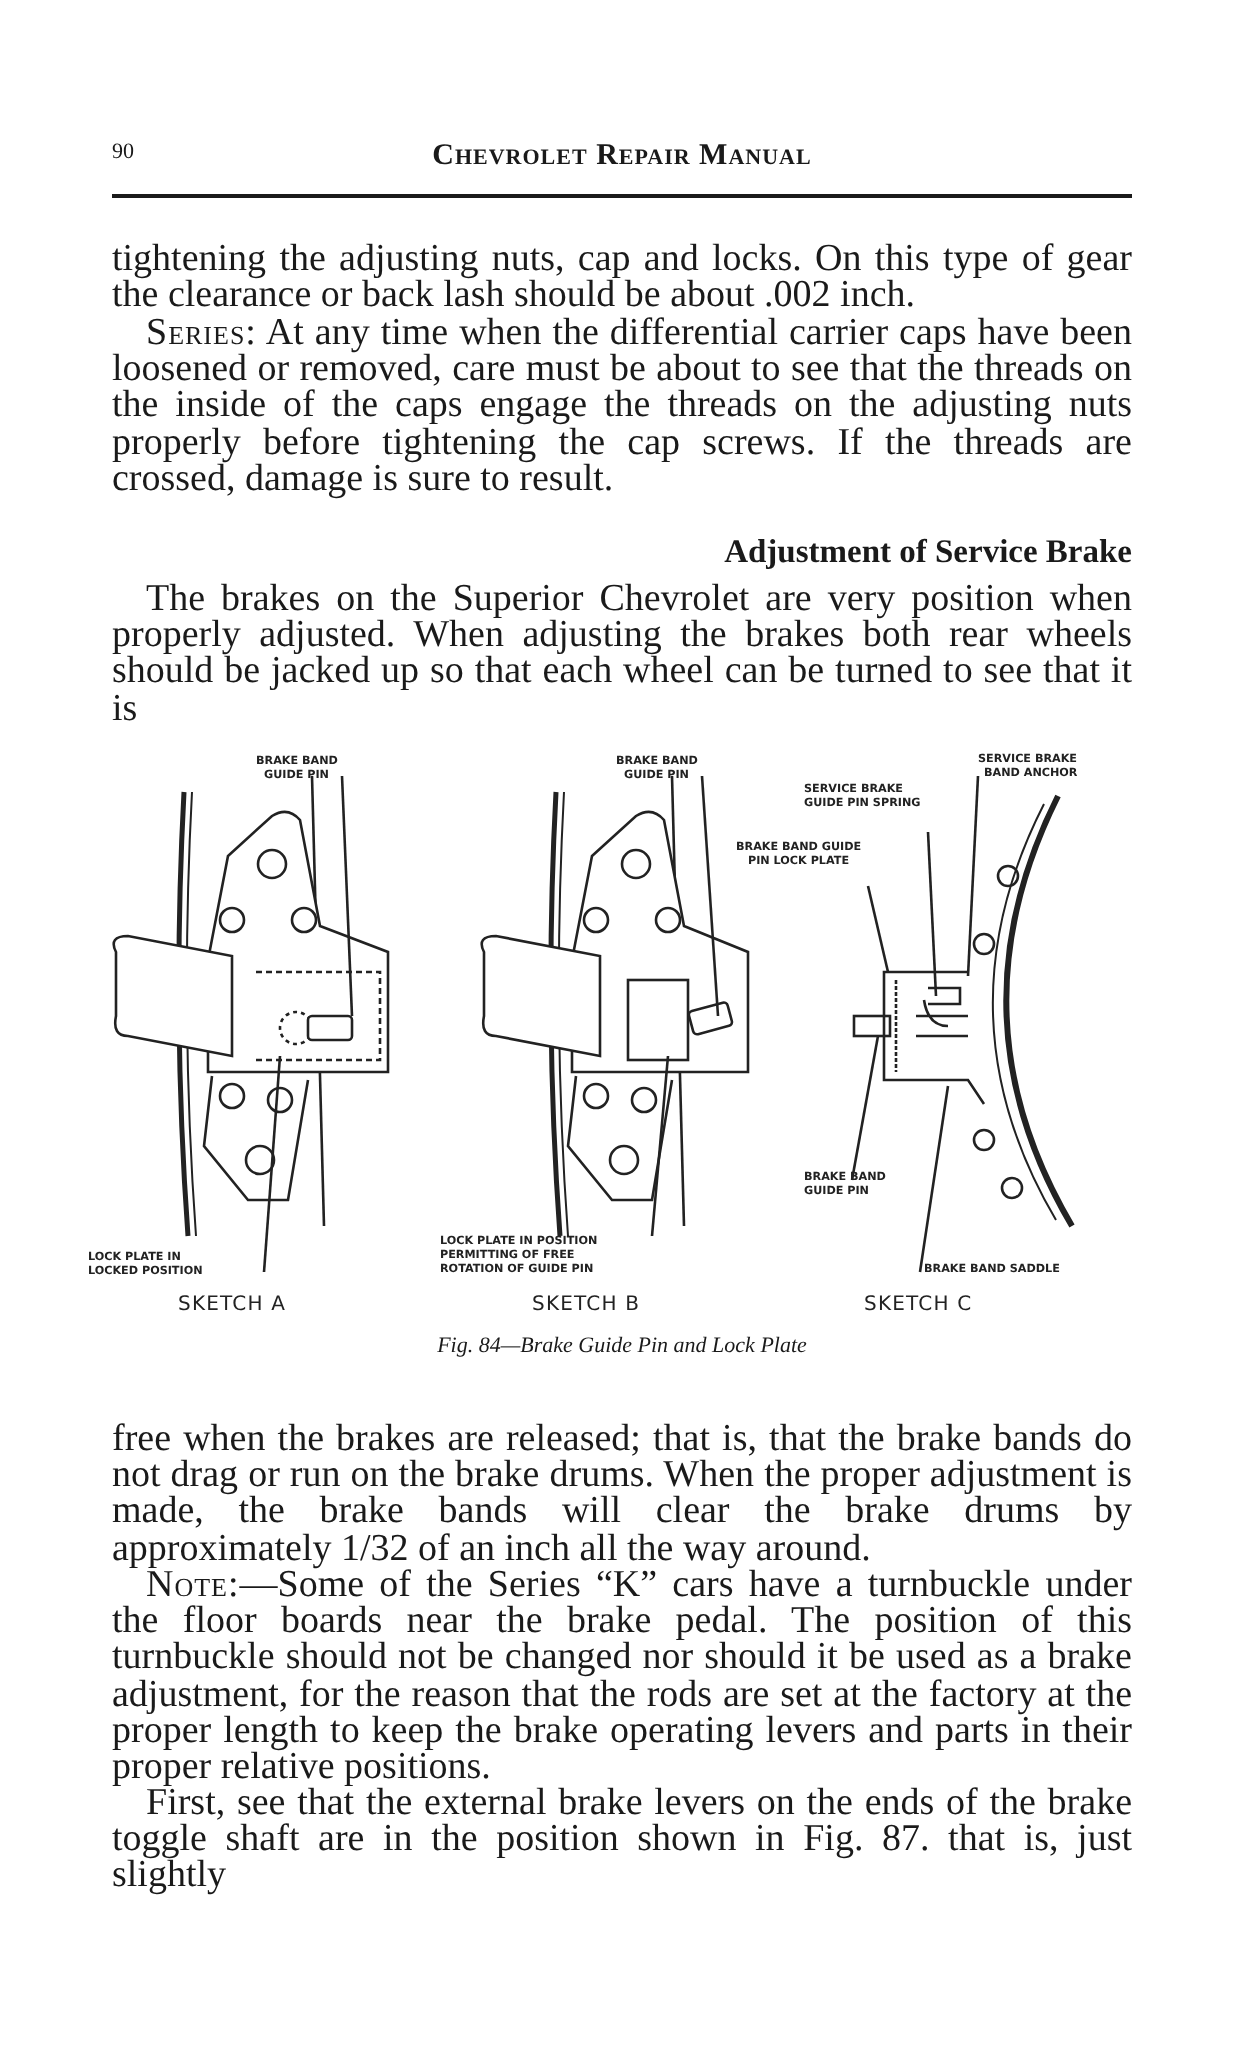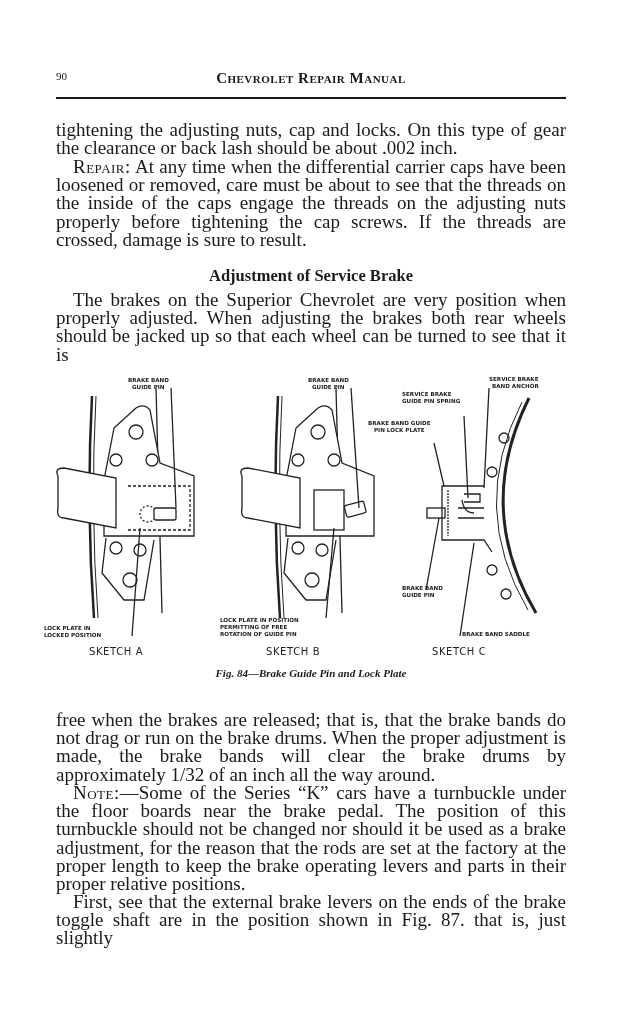--- a/index.html
+++ b/index.html
@@ -7,41 +7,41 @@
       font-family: "DejaVu Serif", "Liberation Serif", serif; color: #1a1a1a; }
     .header { position: absolute; left: 56px; top: 70px; width: 510px; height: 24px; }
     .page-num { position: absolute; left: 0; top: 0; font-size: 11px; font-family: "Liberation Serif", serif; }
     .running-title { position: absolute; left: 0; right: 0; top: 0; text-align: center;
       font-family: "Liberation Serif", serif; font-size: 15px; font-variant: small-caps; letter-spacing: 0.5px; font-weight: bold; }
     .rule { position: absolute; left: 56px; top: 97px; width: 510px; height: 2px; background: #1a1a1a; }
     .para { position: absolute; left: 56px; width: 510px; font-family: "Liberation Serif", serif;
       font-size: 19px; line-height: 18.2px; text-align: justify; margin: 0; }
     .para.indent { text-indent: 17px; }
     .sc { font-variant: small-caps; letter-spacing: 0.5px; }
-    .section-heading { position: absolute; left: 56px; width: 510px; top: 266px; text-align: center;
+    .section-heading { position: absolute; left: 56px; width: 510px; top: 266px; text-align: right;
       font-family: "Liberation Serif", serif; font-weight: bold; font-size: 16.5px; }
     .figure { position: absolute; left: 44px; top: 368px; width: 510px; height: 290px; }
     .figure svg { width: 100%; height: 100%; }
     .fig-caption { position: absolute; left: 56px; width: 510px; top: 667px; text-align: center;
-      font-family: "Liberation Serif", serif; font-style: italic; font-weight: bold; font-size: 11px; }
+      font-family: "Liberation Serif", serif; font-style: italic; font-weight: normal; font-size: 11px; }
     .lbl { font-family: "DejaVu Sans", sans-serif; font-size: 5.6px; font-weight: bold; fill: #222; }
     .sketch-lbl { font-family: "DejaVu Sans", sans-serif; font-size: 10px; fill: #222; letter-spacing: 0.6px; }
   </style>
 </head>
 <body>
 
 <div class="header">
   <span class="page-num">90</span>
   <span class="running-title">Chevrolet Repair Manual</span>
 </div>
 <div class="rule"></div>
 
 <p class="para" style="top:121px">tightening the adjusting nuts, cap and locks. On this type of gear the clearance or back lash should be about .002 inch.</p>
 
-<p class="para indent" style="top:158px"><span class="sc">Repair:</span><span> At any time when the differential carrier caps have been loosened or removed, care must be about to see that the threads on the inside of the caps engage the threads on the adjusting nuts properly before tightening the cap screws. If the threads are crossed, damage is sure to result.</span></p>
+<p class="para indent" style="top:158px"><span class="sc">Series:</span><span> At any time when the differential carrier caps have been loosened or removed, care must be about to see that the threads on the inside of the caps engage the threads on the adjusting nuts properly before tightening the cap screws. If the threads are crossed, damage is sure to result.</span></p>
 
 <div class="section-heading">Adjustment of Service Brake</div>
 
 <p class="para indent" style="top:291px">The brakes on the Superior Chevrolet are very position when properly adjusted. When adjusting the brakes both rear wheels should be jacked up so that each wheel can be turned to see that it is</p>
 
 <div class="figure">
   <svg viewBox="0 0 510 290" fill="none" stroke="#222" stroke-width="1.3">
 
     <g>
       <path d="M48 28 Q42 140 50 250" stroke-width="2.5"></path>

